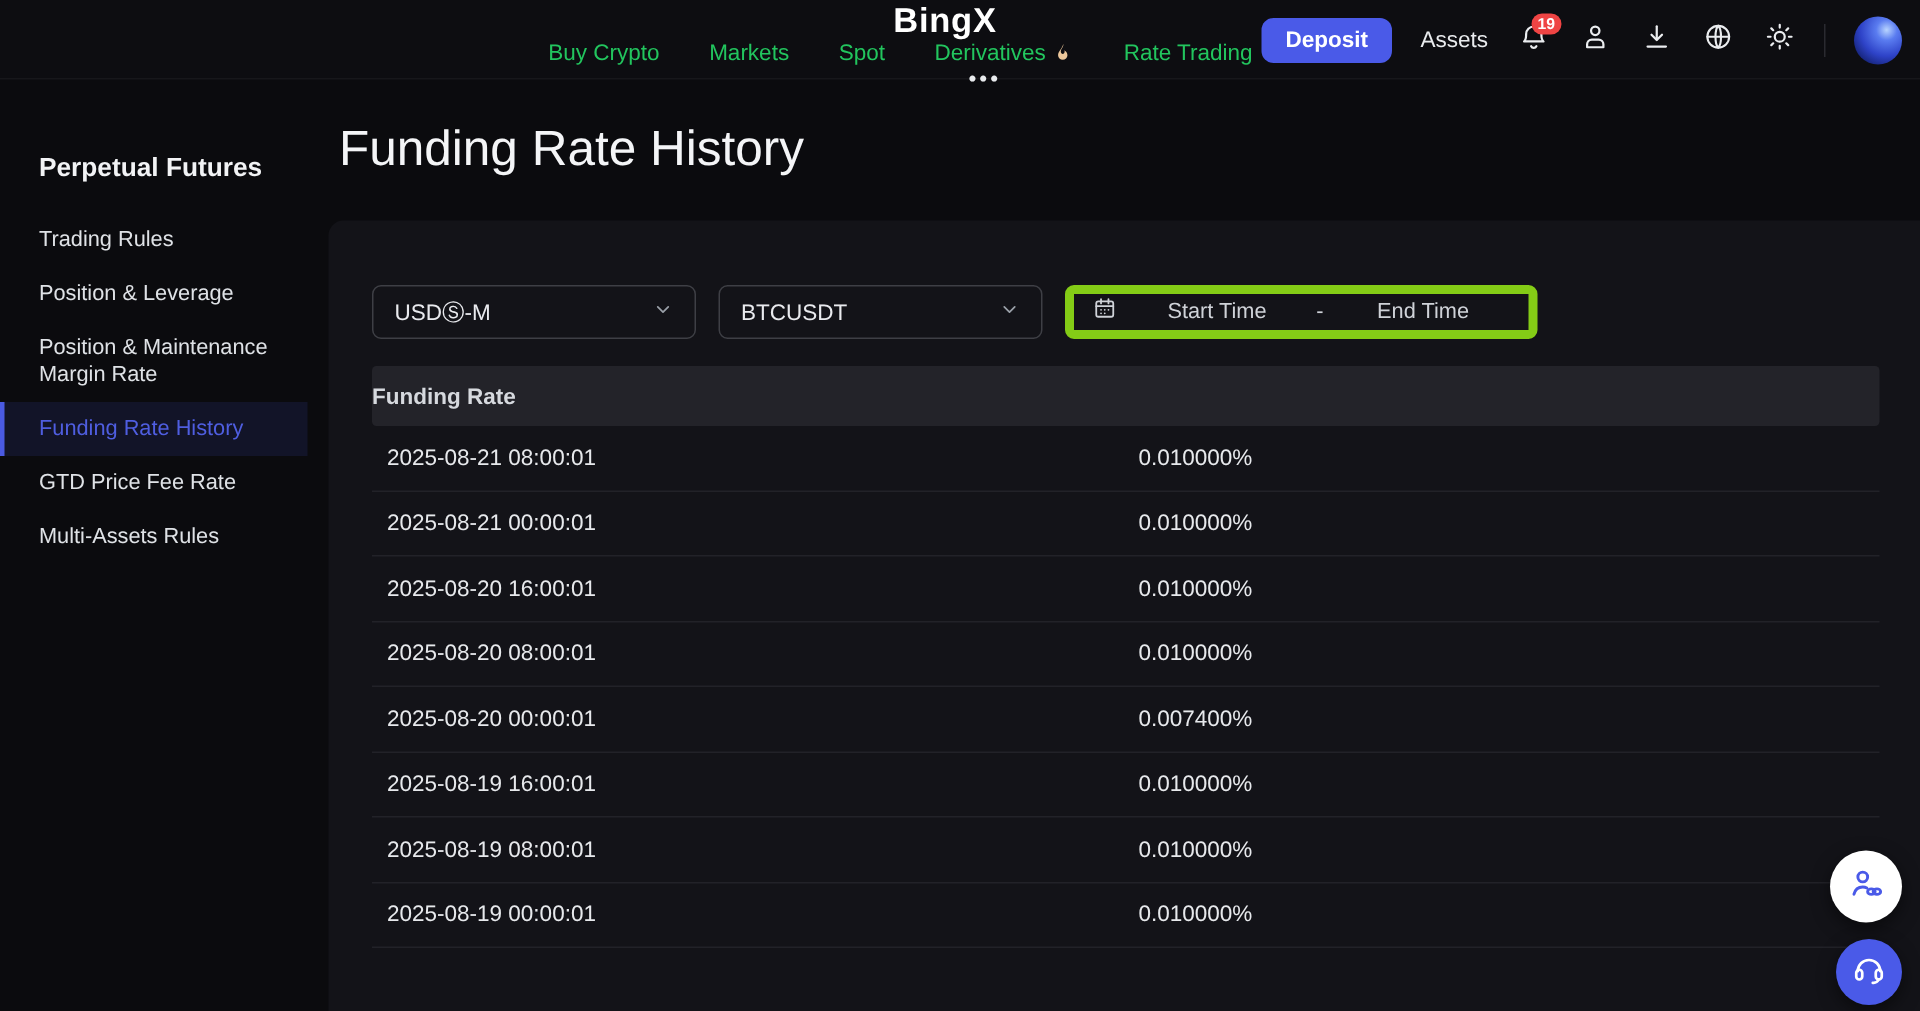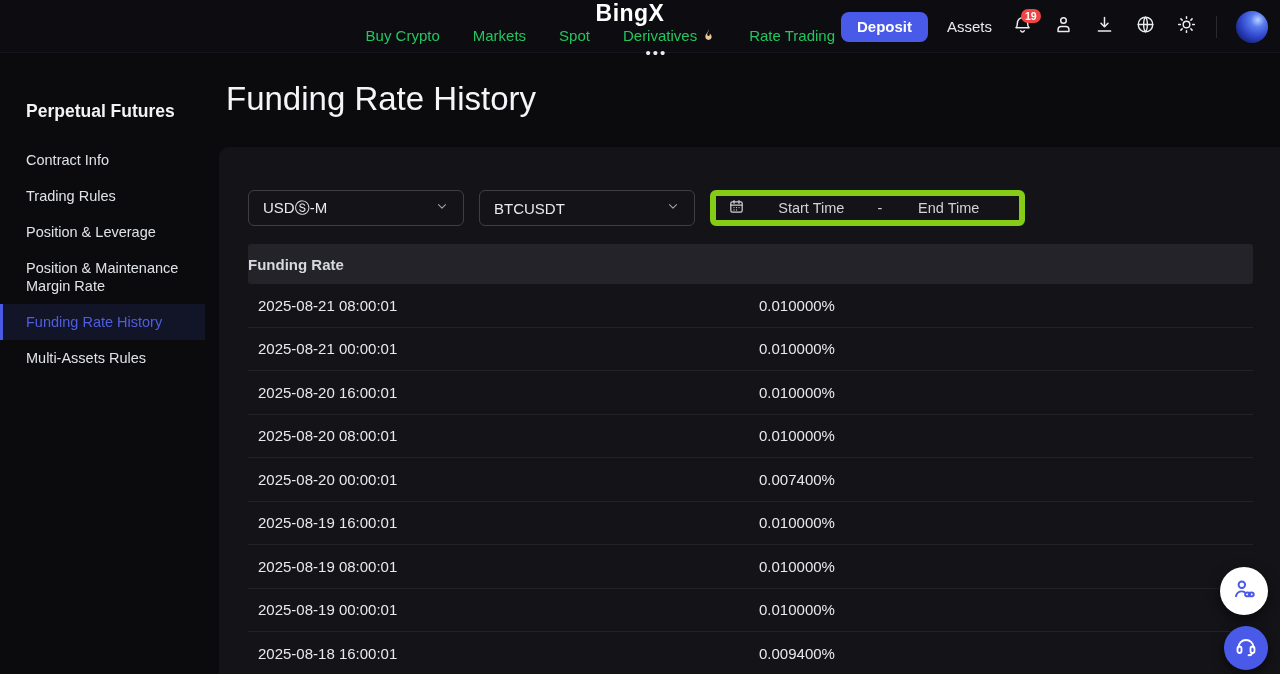--- a/index.html
+++ b/index.html
@@ -182,25 +182,25 @@
     </span>
 
     <span class="nav-divider"></span>
     <span class="avatar"></span>
   </div>
 </header>
 
 <aside class="sidebar">
   <div class="sidebar-heading">Perpetual Futures</div>
   <div id="sideItems">
-      <div class="side-item">Contract Info</div>
       <div class="side-item">Trading Rules</div>
       <div class="side-item">Position &amp; Leverage</div>
       <div class="side-item">Position &amp; Maintenance Margin Rate</div>
       <div class="side-item active">Funding Rate History</div>
+      <div class="side-item">GTD Price Fee Rate</div>
       <div class="side-item">Multi-Assets Rules</div>
     </div>
 </aside>
 
 <h1 class="page-title">Funding Rate History</h1>
 
 <section class="panel">
   <div class="filters">
 
     <div class="select">
@@ -263,24 +263,20 @@
           <span class="col-time">2025-08-19 16:00:01</span>
           <span class="col-rate">0.010000%</span>
         </div>
         <div class="trow">
           <span class="col-time">2025-08-19 08:00:01</span>
           <span class="col-rate">0.010000%</span>
         </div>
         <div class="trow">
           <span class="col-time">2025-08-19 00:00:01</span>
           <span class="col-rate">0.010000%</span>
-        </div>
-        <div class="trow">
-          <span class="col-time">2025-08-18 16:00:01</span>
-          <span class="col-rate">0.009400%</span>
         </div>
       </div>
   </div>
 </section>
 
 <div class="fab-ref">
   <span>
     <svg width="26" height="26" viewBox="0 0 24 24" fill="none" stroke="#4a5ae8" stroke-width="1.8" stroke-linecap="round" stroke-linejoin="round">
         <circle cx="10" cy="8" r="3"></circle>
         <path d="M4.6 18.6c.7-2.8 2.9-4.4 5.4-4.4.9 0 1.8.2 2.5.6"></path>

